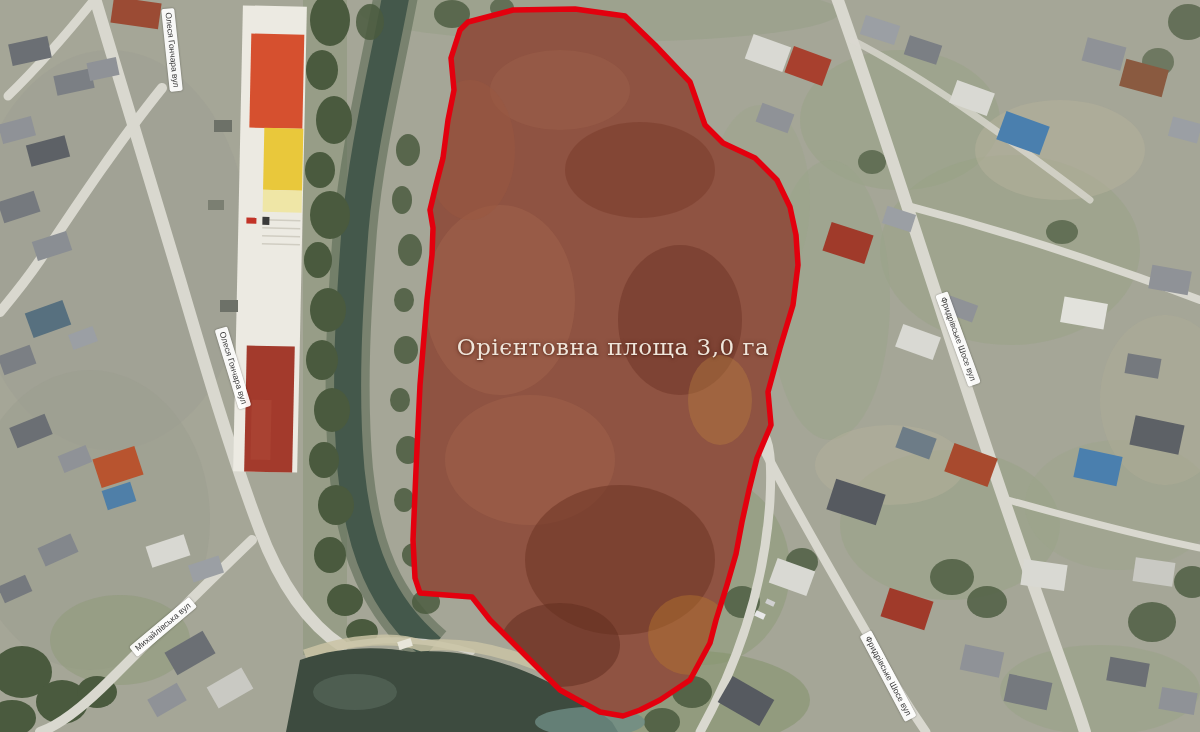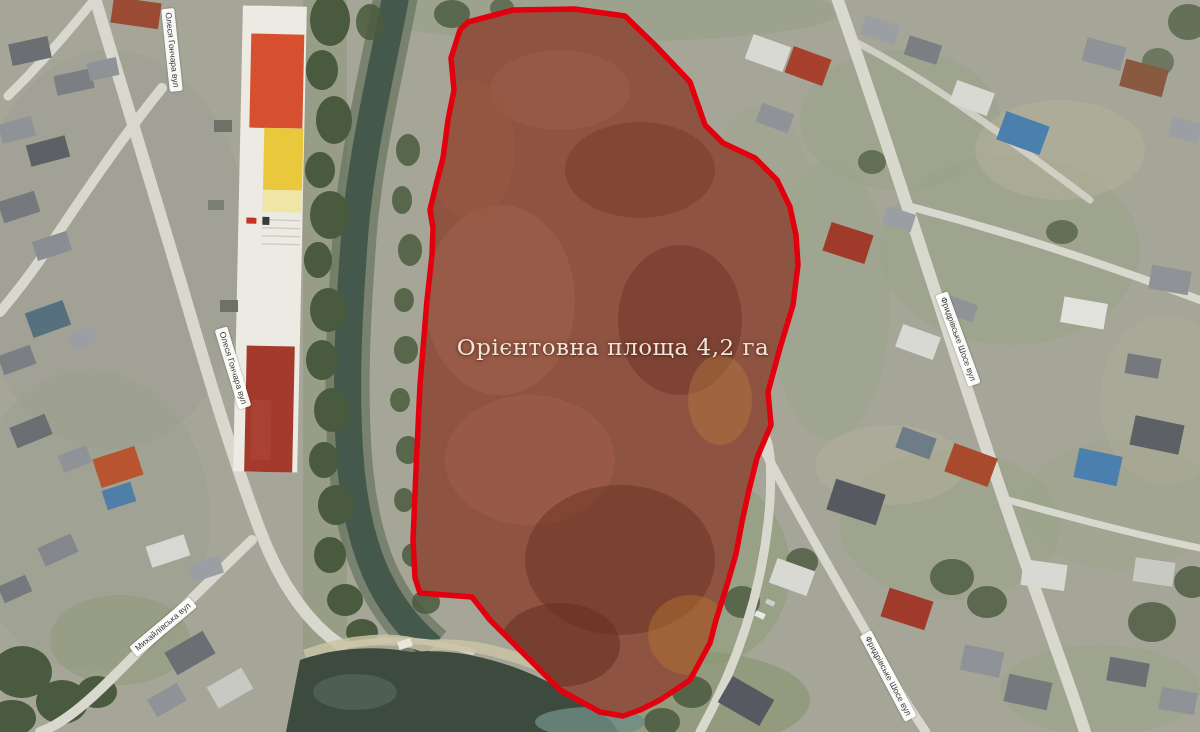--- a/index.html
+++ b/index.html
@@ -231,21 +231,21 @@
     <path d="M513,10 L575,9 L625,16 L655,45 L690,82 L705,125 L723,143
              L755,158 L777,180 L790,207 L796,235 L798,265 L793,305 L780,348 L768,392
              L771,425 L757,458 L749,490 L742,522 L736,554 L727,585 L716,620 L710,643
              L690,680 L660,700 L640,710 L623,716 L600,712 L578,700 L560,690 L545,675
              L530,660 L510,640 L490,620 L472,597 L420,593 L415,578 L413,540 L416,470
              L420,385 L427,300 L432,255 L433,228 L430,210 L436,185 L443,158 L448,120
              L454,90 L451,58 L460,30 L468,22 Z" fill="none" stroke="#e3000e" stroke-width="5.5" stroke-linejoin="round"></path>
   </g>
 </svg>
 
-<div class="map-label area-label" style="left:613px;top:347px;">Орієнтовна площа 4,2 га</div>
+<div class="map-label area-label" style="left:613px;top:347px;">Орієнтовна площа 3,0 га</div>
 
 <div class="map-label street-pill" style="left:172px;top:50px;transform:translate(-50%,-50%) rotate(84deg);">Олеся Гончара вул</div>
 
 <div class="map-label street-pill" style="left:233px;top:368px;transform:translate(-50%,-50%) rotate(73deg);">Олеся Гончара вул</div>
 
 <div class="map-label street-pill" style="left:163px;top:627px;transform:translate(-50%,-50%) rotate(-40deg);">Михайлівська вул</div>
 
 <div class="map-label street-pill" style="left:958px;top:339px;transform:translate(-50%,-50%) rotate(70deg);">Фридрівське Шосе вул</div>
 
 <div class="map-label street-pill" style="left:888px;top:676px;transform:translate(-50%,-50%) rotate(62deg);">Фридрівське Шосе вул</div>

